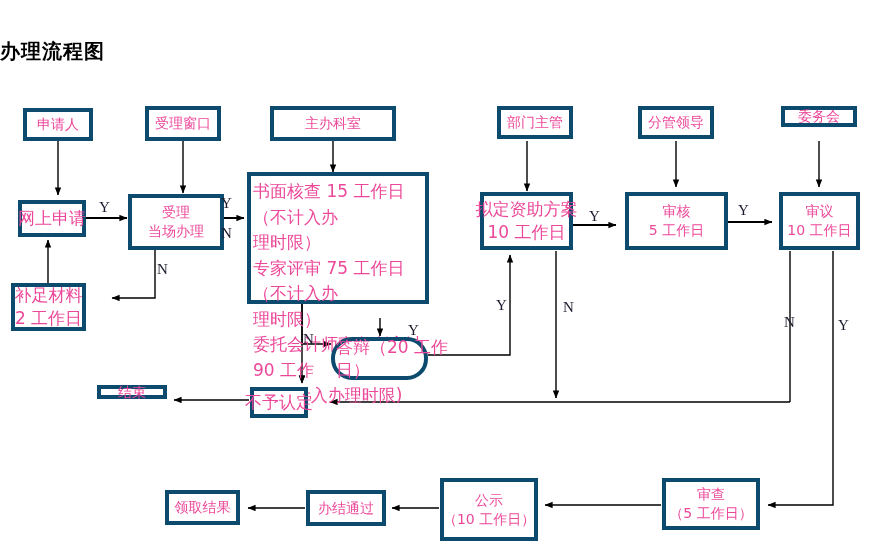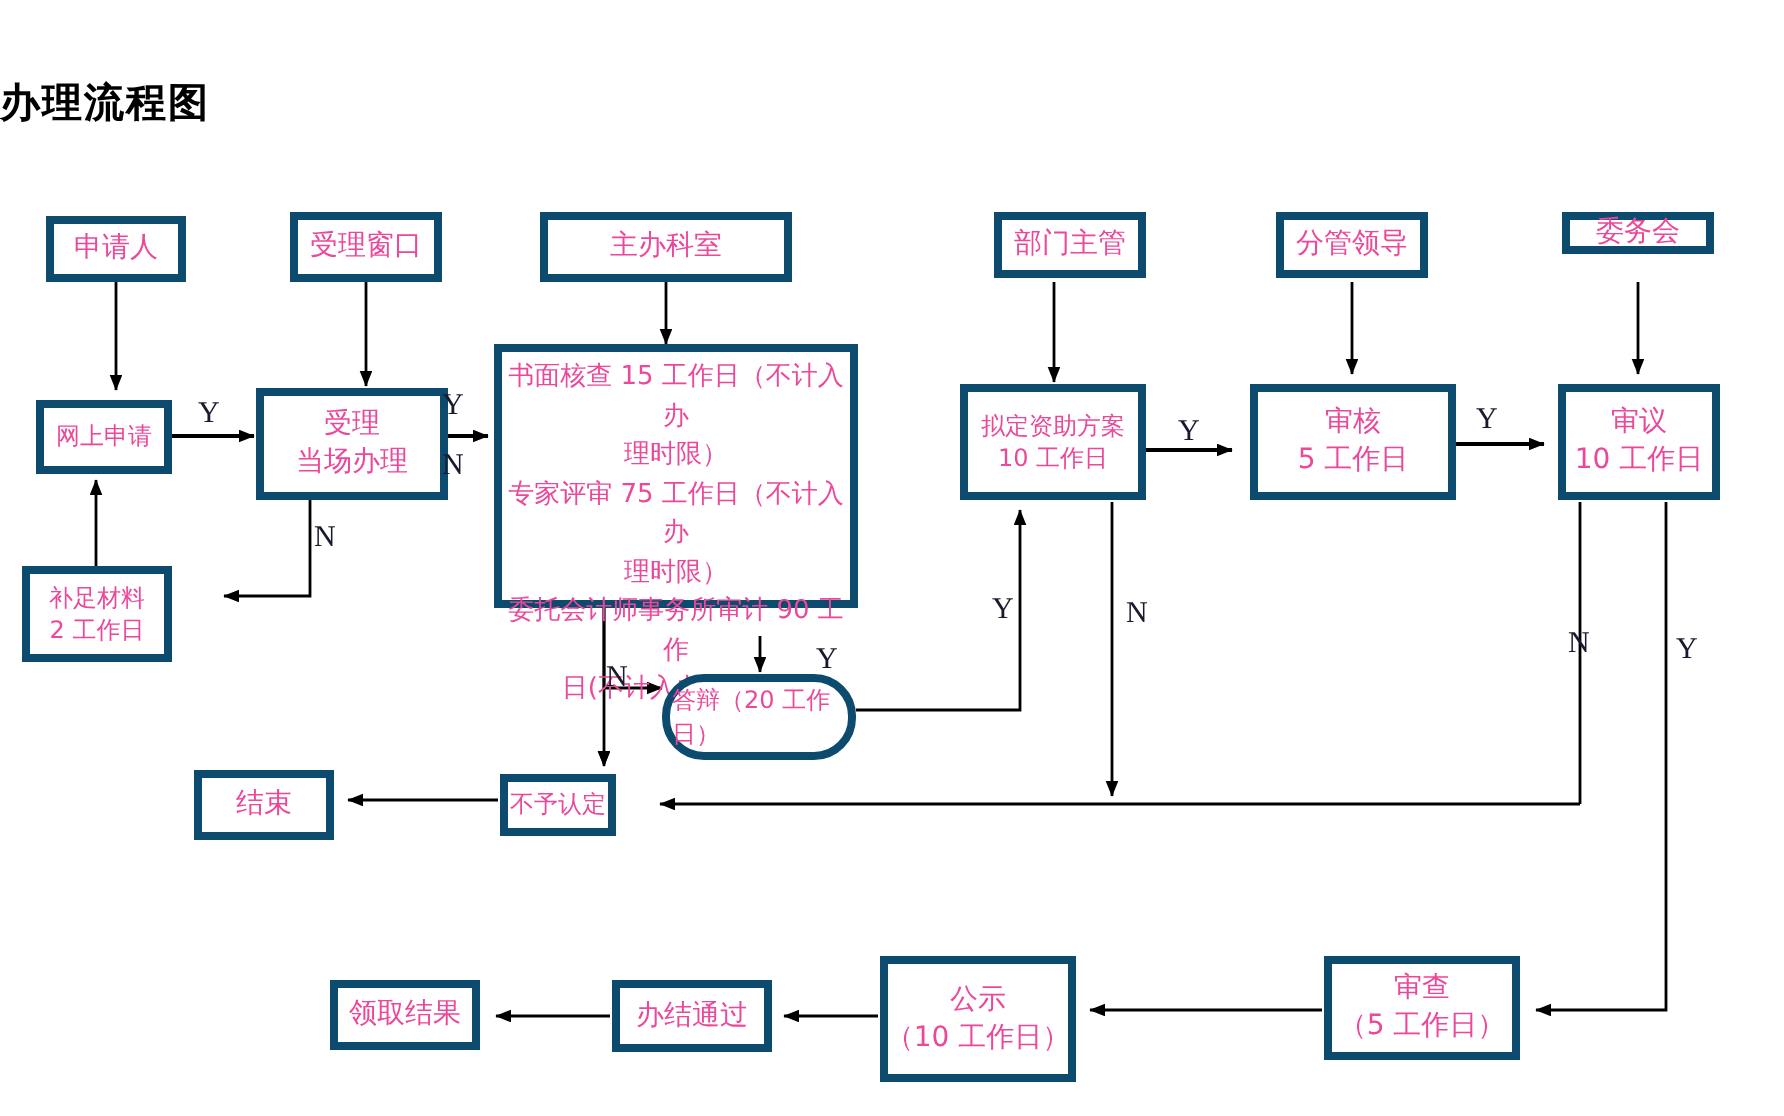--- a/index.html
+++ b/index.html
@@ -41,24 +41,24 @@
     justify-content: center;
     text-align: center;
     font-size: 14px;
     line-height: 1.35;
     padding: 1px 2px;
   }
   .box .ln {
     display: block;
     white-space: nowrap;
   }
-  .box.small { font-size: 12px; }
+  .box.small { font-size: 17px; }
   .box.just {
-    text-align: center;
-    font-size: 13px;
+    text-align: left;
+    font-size: 17px;
     line-height: 1.5;
     justify-content: flex-start;
     padding-top: 3px;
   }
   .box.just .ln {
     white-space: normal;
     display: block;
     width: 100%;
   }
   .lbl {
@@ -207,21 +207,21 @@
 
   <div class="box small" style="left:331px; top:337px; width:97px; height:43px; align-items:flex-start; padding-left:1px;border-radius:21px;">
     <span class="ln">答辩（20 工作</span>
     <span class="ln">日）</span>
   </div>
 
   <div class="box small" style="left:250px; top:387px; width:58px; height:31px;">
     <span class="ln">不予认定</span>
   </div>
 
-  <div class="box" style="left:97px; top:385px; width:70px; height:35px;">
+  <div class="box" style="left:97px; top:385px; width:70px; height:14px;">
     <span class="ln">结束</span>
   </div>
 
   <div class="box" style="left:165px; top:490px; width:75px; height:35px;">
     <span class="ln">领取结果</span>
   </div>
 
   <div class="box" style="left:306px; top:490px; width:80px; height:36px;">
     <span class="ln">办结通过</span>
   </div>

